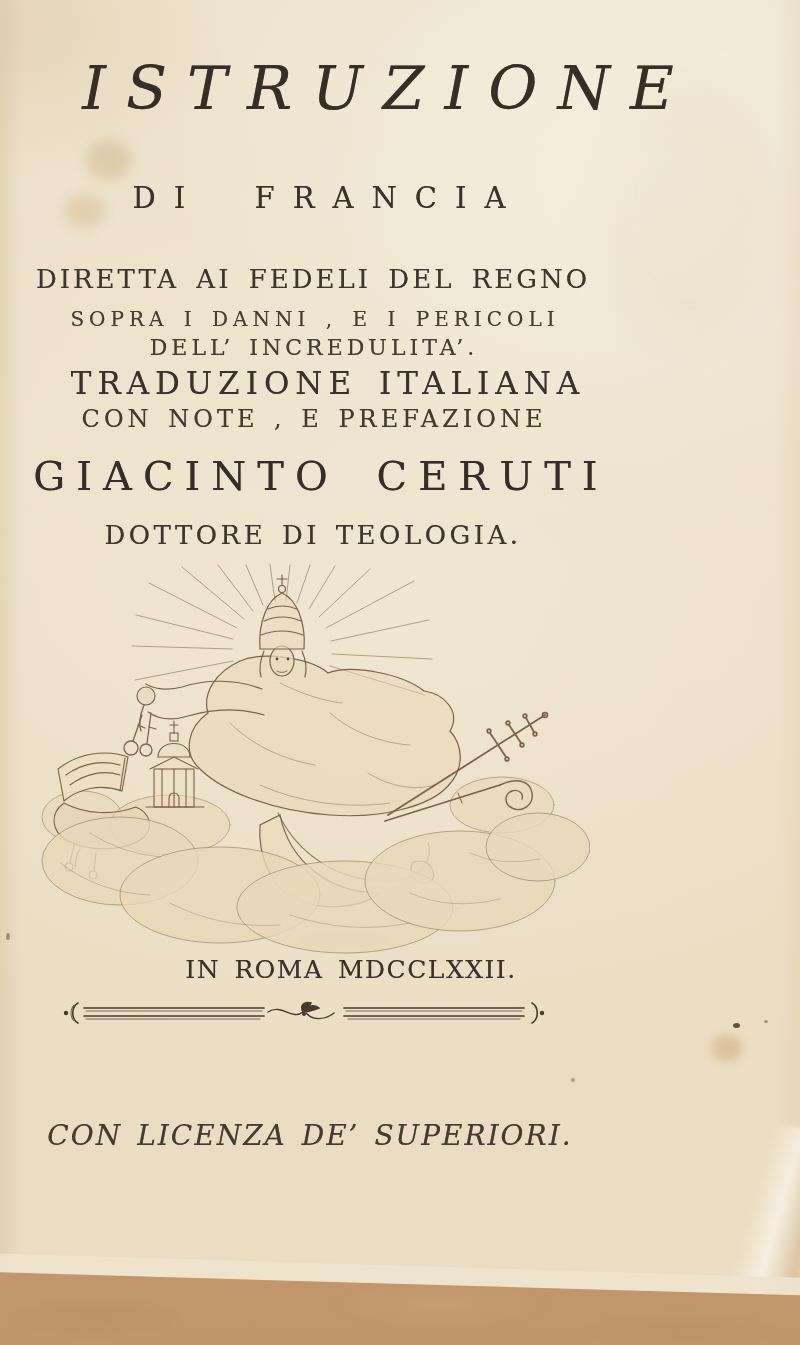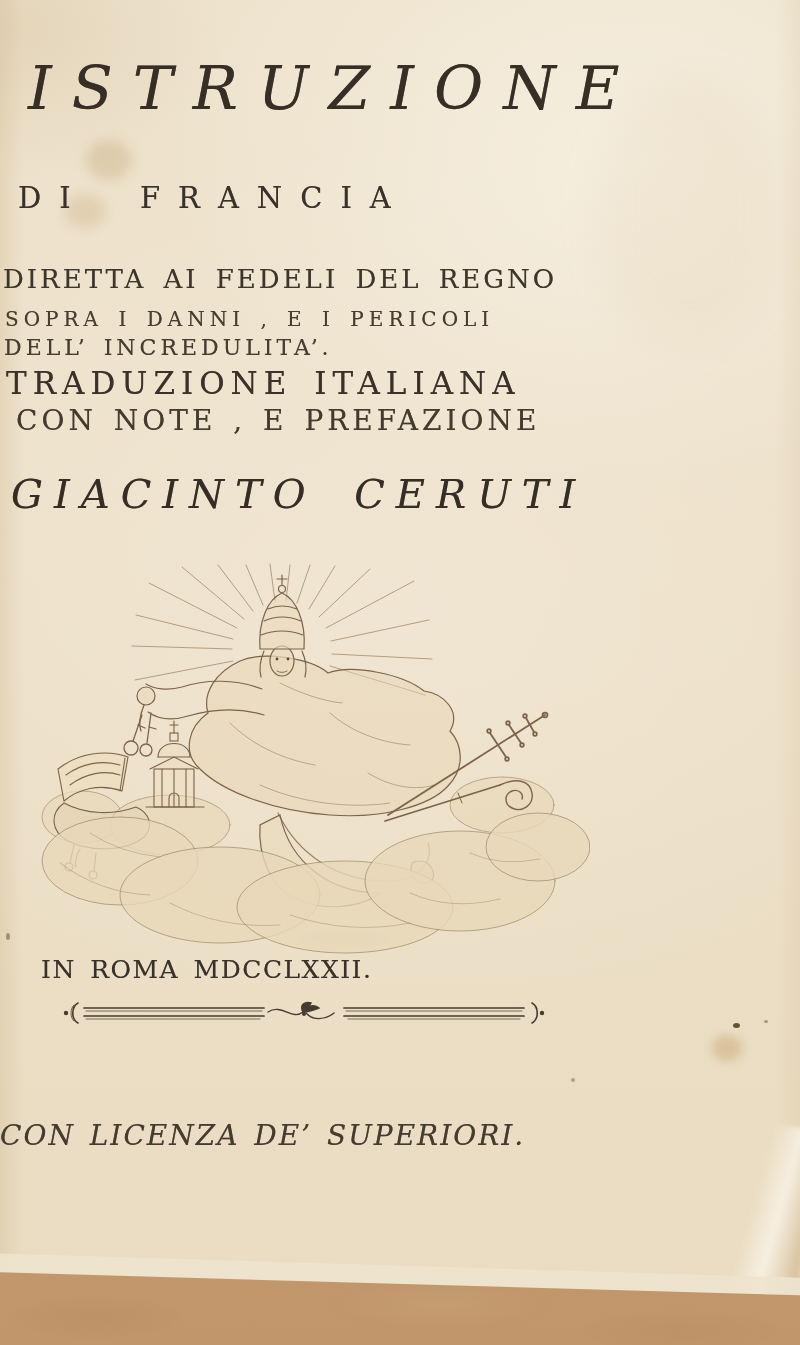--- a/index.html
+++ b/index.html
@@ -7,33 +7,33 @@
   .photo{
     position:relative;width:800px;height:1345px;overflow:hidden;
     background:
       linear-gradient(90deg, rgba(196,168,124,.22), rgba(196,168,124,0) 3%),
       linear-gradient(270deg, rgba(196,168,124,.14), rgba(196,168,124,0) 3%),
       radial-gradient(ellipse 700px 500px at 78% 12%, rgba(252,248,238,.55), rgba(252,248,238,0) 65%),
       radial-gradient(ellipse 900px 650px at 50% 45%, rgba(246,239,225,.38), rgba(246,239,225,0) 72%),
       radial-gradient(ellipse 300px 220px at 2% 2%, rgba(190,160,115,.20), rgba(190,160,115,0) 70%),
       linear-gradient(180deg,#eee3cd 0%, #ecdfc7 55%, #eaddc3 82%, #e9dcc2 100%);
   }
-  .line{position:absolute;left:0;width:620px;color:#3e362c;line-height:1;white-space:nowrap;}
+  .line{position:absolute;left:0;width:620px;text-align:center;color:#3e362c;line-height:1;white-space:nowrap;}
   .ink{text-shadow:0 0 .5px rgba(62,54,44,.55);}
   .l-title    {top:58px;  left:8px; width:720px; font-size:60px; font-style:italic; letter-spacing:20px; padding-left:20px; color:#372f26;}
   .l-sub1     {top:141px; font-size:29px; letter-spacing:13px; word-spacing:8px;  padding-left:13px;}
   .l-sub2     {top:184px; font-size:29px; letter-spacing:18px; word-spacing:24px; padding-left:18px; color:#39312a;}
   .l-sub3     {top:234px; font-size:22px; letter-spacing:7px;  word-spacing:6px;  padding-left:7px;}
   .l-sub4     {top:266px; font-size:26px; letter-spacing:3px;  word-spacing:6px;  padding-left:3px;}
   .l-sub5     {top:309px; font-size:20px; letter-spacing:5px;  word-spacing:4px;  padding-left:5px; color:#463d31;}
   .l-sub6     {top:337px; font-size:22px; letter-spacing:4px;  word-spacing:4px;  padding-left:4px; color:#463d31;}
-  .l-trad1    {top:368px; font-size:31px; letter-spacing:6px;  word-spacing:6px;  padding-left:6px; color:#3a322a;}
-  .l-trad2    {top:407px; font-size:28px; letter-spacing:4px;  word-spacing:4px;  padding-left:16px; color:#443b2f;}
+  .l-trad1    {top:368px; font-size:31px; letter-spacing:6px;  word-spacing:6px;  padding-left:18px; color:#3a322a;}
+  .l-trad2    {top:407px; font-size:24px; letter-spacing:4px;  word-spacing:4px;  padding-left:4px; color:#443b2f;}
   .l-abate    {top:448px; font-size:19px; font-style:italic; letter-spacing:13px; word-spacing:10px; padding-left:13px; color:#443b2f;}
-  .l-name     {top:474px; font-size:40px; letter-spacing:11px; word-spacing:14px; padding-left:11px; color:#362e26;font-style:italic;}
+  .l-name     {top:456px; font-size:40px; letter-spacing:11px; word-spacing:14px; padding-left:11px; color:#362e26;}
   .l-dottore  {top:522px; font-size:26px; letter-spacing:3.5px;word-spacing:4px;  padding-left:3px;}
   .l-place    {top:957px; font-size:25px; letter-spacing:1.5px;word-spacing:5px;  color:#3a322a;padding-left:41px;}
   .l-pub      {top:1026px;font-size:26px; letter-spacing:4px;  word-spacing:6px;  padding-left:4px;}
   .l-lic      {top:1074px;font-size:28px; font-style:italic; letter-spacing:2px; word-spacing:4px; color:#453c30;margin-top:48px;}
   .engraving{position:absolute;left:30px;top:563px;}
   .divider{position:absolute;left:62px;top:999px;}
   .stain{position:absolute;border-radius:50%;pointer-events:none;}
   .edge-strip{position:absolute;inset:0;background:linear-gradient(180deg,#f2e9d5,#eee4ce);
     clip-path:polygon(0 93.2%, 100% 95.0%, 100% 96.4%, 0 94.75%);opacity:.9;}
   .bottom-band{position:absolute;inset:0;
@@ -65,20 +65,21 @@
   <div class="stain" style="left:300px;top:935px;width:90px;height:8px;background:rgba(140,115,80,.12);filter:blur(3px);"></div>
 
   <div class="line l-title ink">ISTRUZIONE</div>
   <div class="line l-sub2 ink">DI FRANCIA</div>
   <div class="line l-sub5 ink">SOPRA I DANNI , E I PERICOLI</div>
   <div class="line l-sub4 ink">DIRETTA AI FEDELI DEL REGNO</div>
   <div class="line l-sub6 ink">DELL’ INCREDULITA’.</div>
   <div class="line l-trad1 ink">TRADUZIONE ITALIANA</div>
   <div class="line l-trad2 ink">CON NOTE , E PREFAZIONE</div>
   <div class="line l-name ink">GIACINTO CERUTI</div>
+  <div class="line l-dottore ink">DOTTORE DI TEOLOGIA.</div>
 
   <svg class="engraving" width="560" height="392" viewBox="0 0 560 392" fill="none" stroke-linecap="round">
     <g stroke="#9a7f5f" stroke-width="1" opacity=".7">
       <line x1="301" y1="78" x2="399" y2="57"></line>
         <line x1="296" y1="65" x2="384" y2="18"></line>
       <line x1="289" y1="54" x2="340" y2="6"></line>
         <line x1="279" y1="46" x2="305" y2="3"></line>
       <line x1="267" y1="40" x2="280" y2="2"></line>
         <line x1="256" y1="38" x2="260" y2="2"></line>
       <line x1="245" y1="38" x2="240" y2="1"></line>

